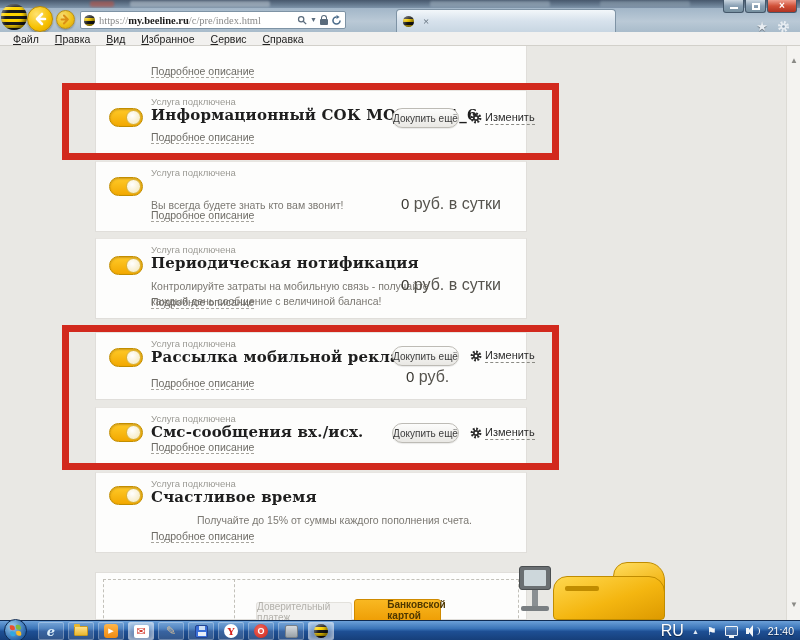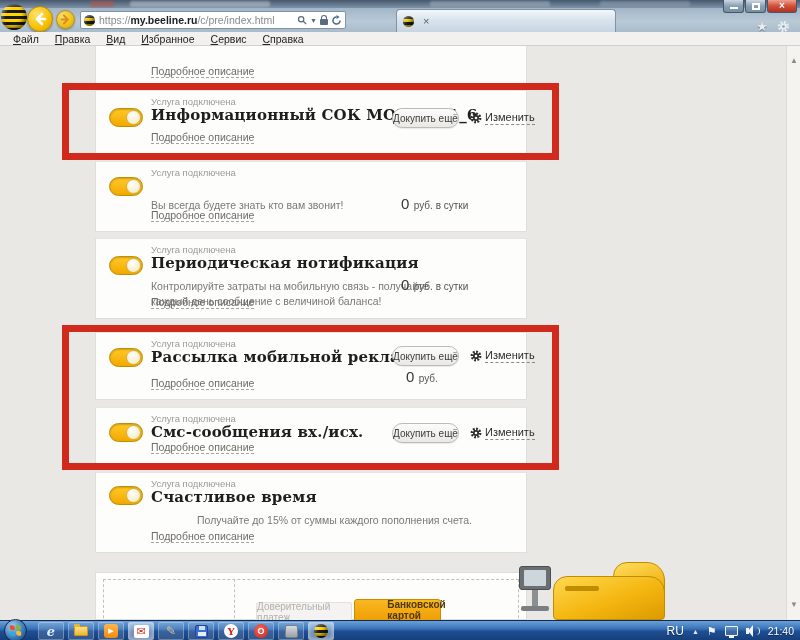--- a/index.html
+++ b/index.html
@@ -19,21 +19,21 @@
     background:linear-gradient(180deg,#cdd8e2,#8aa0b4 50%,#76909f);
     border:1px solid #45586b; border-top:none; border-radius:0 0 3px 3px;
     display:flex; align-items:center; justify-content:center; }
   .winbtn.close { width:30px; background:linear-gradient(180deg,#f0a090,#d05038 50%,#b03322); }
   .glyph-min { width:8px; height:2px; background:#fff; margin-top:4px; }
   .glyph-max { width:8px; height:7px; border:2px solid #fff; }
   .glyph-close { color:#fff; font-size:10px; font-weight:bold; line-height:1; }
 
   
   .navbar { position:absolute; left:0; top:8px; width:800px; height:24px;
-    background:linear-gradient(180deg,#a2b6c8,#bac9d6 55%,#a9bccb); }
+    background:linear-gradient(180deg,#a2b6c8,#bac9d6 55%,#a9bccb);font-family:Liberation Serif, serif; }
   .bee-ball { border-radius:50%;
     background:repeating-linear-gradient(180deg,#1a1a1a 0 3px,#ffd400 3px 6px);
     box-shadow:inset -2px -3px 4px rgba(0,0,0,.55), inset 2px 2px 3px rgba(255,255,255,.35); }
   .bee-big { position:absolute; left:1px; top:-4px; width:26px; height:26px; }
   .navcircle { position:absolute; border-radius:50%; display:flex; align-items:center; justify-content:center;
     background:radial-gradient(circle at 35% 30%,#ffe270,#f6c000 60%,#d99c00);
     border:1px solid #b98a00; box-shadow:0 1px 2px rgba(0,0,0,.35); }
   .back { left:27px; top:-2px; width:26px; height:26px; }
   .fwd  { left:56px; top:2px; width:19px; height:19px; opacity:.9; }
   .urlbar { position:absolute; left:80px; top:3px; width:266px; height:18px; background:#fff;
@@ -78,21 +78,21 @@
     background:radial-gradient(circle at 40% 35%,#ffffff,#f7edc9 70%,#e8cd7a);
     border:1px solid #d8b23c; }
   .buybtn { position:absolute; left:296px; width:67px; height:20px; border-radius:10px;
     background:linear-gradient(180deg,#fcfcfb,#e9e8e4); border:1px solid #bdbbb5;
     font-size:10px; color:#3c3c3c; display:flex; align-items:center; justify-content:center;
     box-shadow:0 1px 1px rgba(0,0,0,.08); }
   .changegrp { position:absolute; left:374px; display:flex; align-items:center; gap:3px; }
   .changelink { font-size:11px; color:#2c2c2c; border-bottom:1px dashed #8a8a84; line-height:1.15; cursor:pointer; }
   .price { position:absolute; left:305px; white-space:nowrap; }
   .price .num { font-size:15px; color:#3a3832; }
-  .price .unit { font-size:10px; color:#55534d; }
+  .price .unit { font-size:16px; color:#55534d; }
 
   .redbox { position:absolute; border:7px solid #d2291d; z-index:20; pointer-events:none; }
 
   
   .payment { position:absolute; left:95px; top:526px; width:432px; height:48px; background:#fdfdfc;
     border:1px solid #e0deda; }
   .dashed-frame { position:absolute; left:7px; top:6px; right:7px; height:60px; border:1px dashed #c2c0b9; }
   .dashed-div { position:absolute; left:138px; top:6px; width:0; height:60px; border-left:1px dashed #c2c0b9; }
   .pay-left { position:absolute; left:8px; top:23px; width:130px; height:25px; background:#ededeb; }
   .pay-label { position:absolute; left:14px; top:6px; font-size:12px; color:#3d3b36; }
@@ -148,21 +148,21 @@
   .floppy::after { content:""; position:absolute; left:2px; bottom:1px; width:8px; height:4px; background:#e8eef8; }
   .ycirc { width:14px; height:14px; border-radius:50%; background:#fff; color:#d6221c;
     font-family:"DejaVu Serif", serif; font-weight:bold; font-size:10px;
     display:flex; align-items:center; justify-content:center; }
   .ocirc { width:14px; height:14px; border-radius:50%; background:radial-gradient(circle at 40% 35%,#f2655a,#c9271c);
     color:#fff; font-weight:bold; font-size:9px; display:flex; align-items:center; justify-content:center; }
   .graysq { width:13px; height:13px; border-radius:2px; background:linear-gradient(180deg,#d6dade,#9aa2a8);
     border:1px solid #788088; }
   .bee-task { width:14px; height:14px; }
   .tray { position:absolute; right:6px; top:0; height:20px; display:flex; align-items:center; gap:8px; }
-  .tray-text { font-size:12px; color:#fff; text-shadow:0 1px 1px rgba(0,0,0,.5);margin-left:7px; }
+  .tray-text { font-size:16px; color:#fff; text-shadow:0 1px 1px rgba(0,0,0,.5);margin-left:7px; }
   .tray-chev { font-size:7px; color:#dfe8f2; }
   .tray-flag { font-size:11px; color:#f2f5f8; line-height:1; }
   .net { position:relative; width:13px; height:10px; border:1px solid #f2f5f8; border-radius:1px; background:rgba(255,255,255,.15); }
   .net::after { content:""; position:absolute; left:3px; bottom:-3px; width:5px; height:2px; background:#f2f5f8; }
   .spk { position:relative; width:14px; height:12px; }
   .spk .cone { position:absolute; left:0; top:3px; width:3px; height:6px; background:#f2f5f8; }
   .spk .tri { position:absolute; left:2px; top:0; width:0; height:0;
     border:6px solid transparent; border-right:5px solid #f2f5f8; border-left:none; }
   .spk .wave { position:absolute; left:9px; top:2px; width:5px; height:8px;
     border:1.5px solid #f2f5f8; border-left:none; border-top:none; border-bottom:none; border-radius:0 6px 6px 0; }

